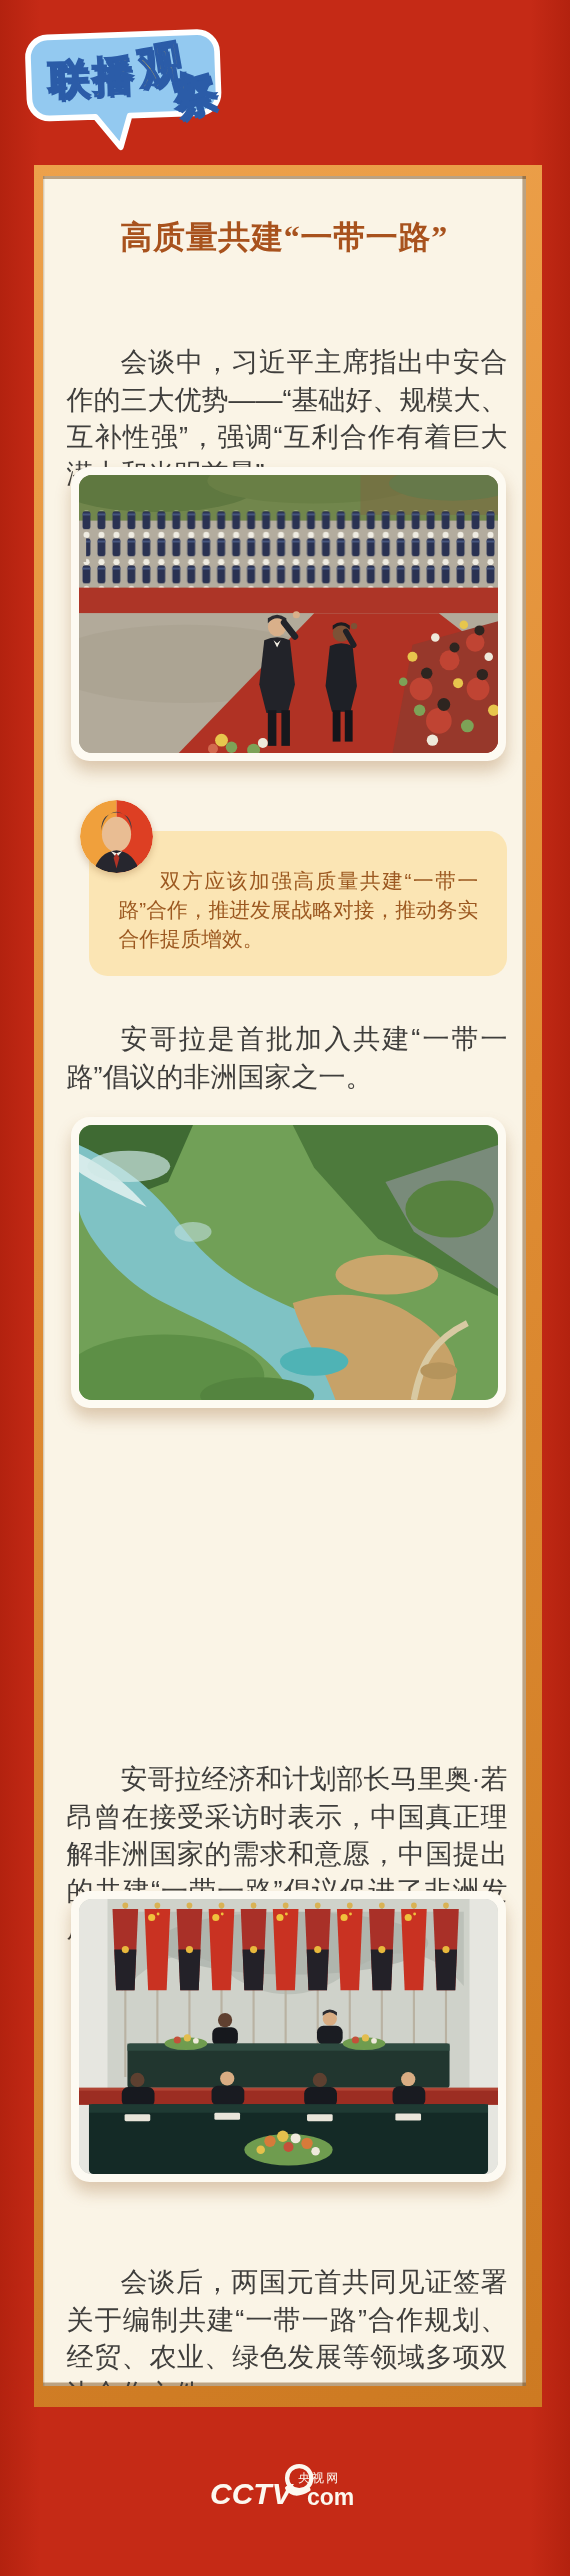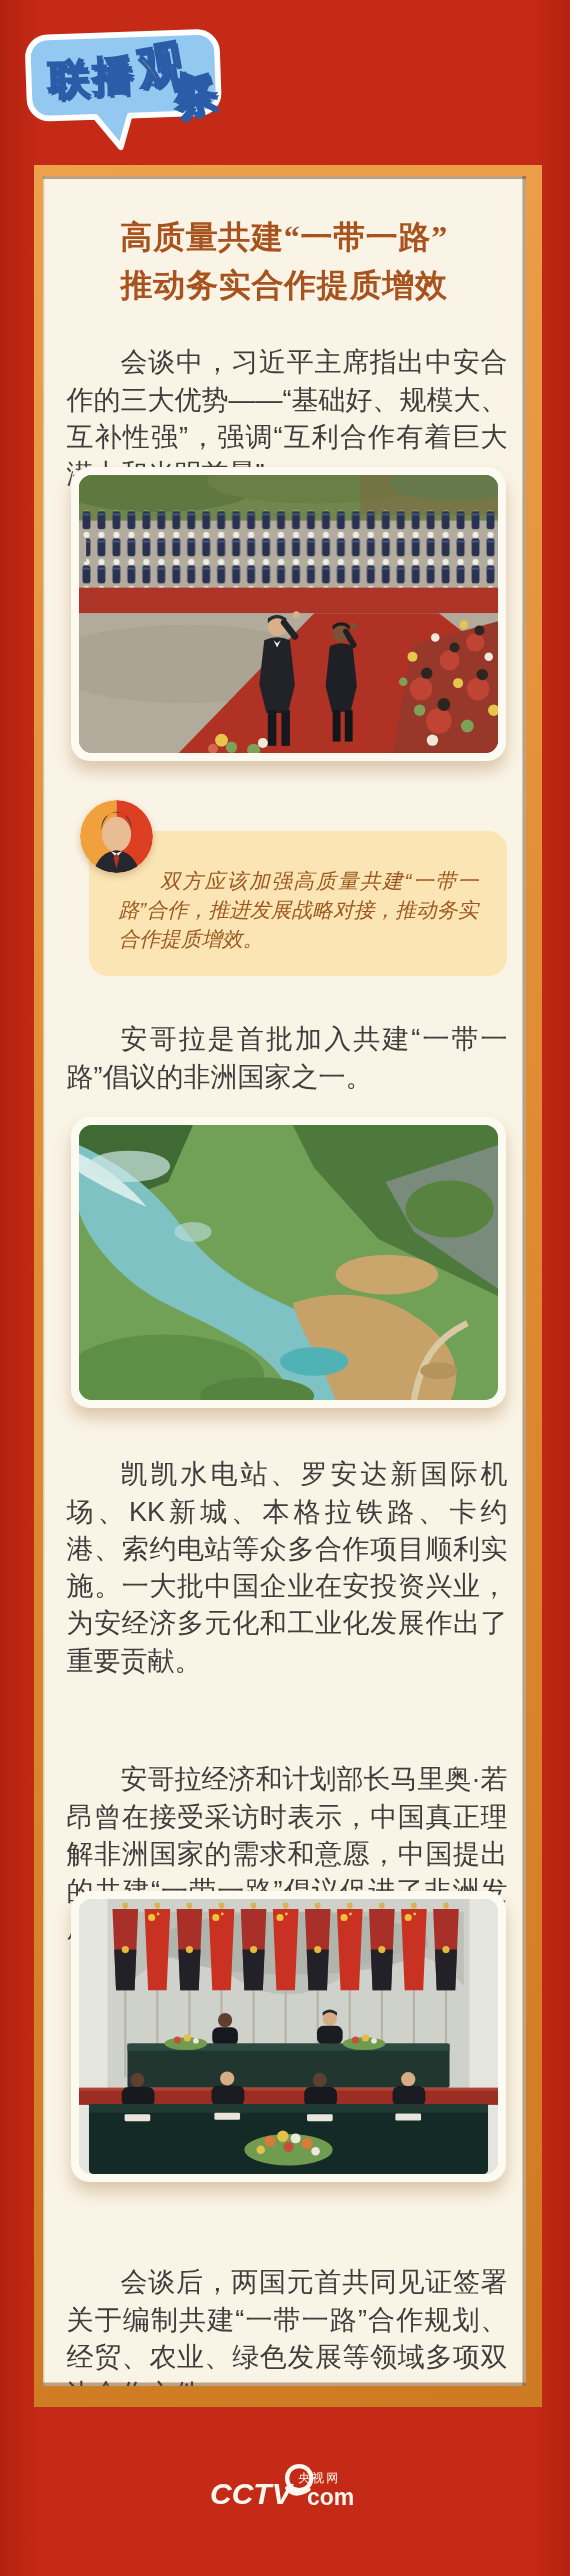--- a/index.html
+++ b/index.html
@@ -45,21 +45,21 @@
   .photo-frame{
     position:absolute;left:28.5px;width:435px;box-sizing:border-box;padding:7.8px;
     background:#fdfaf2;border-radius:18.5px;box-shadow:0 10px 15.7px rgba(140,82,24,.28);
   }
   .photo-clip{border-radius:13px;overflow:hidden;line-height:0;}
   .photo-clip svg{display:block;}
   .ph1{top:291px;} .ph2{top:941px;} .ph3{top:1715px;}
   
   .quote-box{
     position:absolute;left:46px;top:655px;width:418px;height:145px;box-sizing:border-box;
-    background:#fbe5b4;border-radius:18.5px;padding:36px 28.5px 14.3px 30px;overflow:hidden;font-style:italic;
+    background:#fbe5b4;border-radius:18.5px;padding:36px 28.5px 14.3px 30px;overflow:hidden;
   }
   .quote-text{
     margin:0;font-size:20.7px;line-height:1.38;color:#9c5820;text-align:justify;text-indent:2em;
   }
   .quote-avatar{
     position:absolute;left:37px;top:624px;width:73px;height:73px;border-radius:50%;
     overflow:hidden;z-index:3;box-shadow:0 2.9px 7.1px rgba(120,60,10,.25);
   }
   
   .footer-logo{position:absolute;left:calc(50% - 75px);top:2461px;width:164px;height:56px;color:#fcf8f0;}
@@ -79,21 +79,20 @@
   <span class="logo-char lc1">播</span>
   <span class="logo-char lc2">观</span>
   <span class="logo-char lc3">察</span>
 </div>
 
 <div class="card">
   <div class="card-inner">
 
     <h1 class="article-title">
       <span>高质量共建“一带一路”</span><br>
-      <span>推动务实合作提质增效</span>
     </h1>
 
     <p class="para p1">会谈中，习近平主席指出中安合作的三大优势——“基础好、规模大、互补性强”，强调“互利合作有着巨大潜力和光明前景”。</p>
 
     <div class="photo-frame ph1">
       <div class="photo-clip" aria-label="欢迎仪式：两国元首检阅仪仗队，红毯与欢迎人群">
         <svg width="419" height="278" viewBox="0 0 588 390" preserveAspectRatio="none">
           <defs>
             <pattern id="p1g" width="21" height="38" patternUnits="userSpaceOnUse">
               <rect x="5" y="13" width="11" height="25" rx="3" fill="#2a3252"></rect>
@@ -214,21 +213,20 @@
           <ellipse cx="432" cy="210" rx="72" ry="28" fill="#caa66c"></ellipse>
           <ellipse cx="330" cy="332" rx="48" ry="20" fill="#4fb3b5"></ellipse>
           <ellipse cx="120" cy="352" rx="140" ry="58" fill="#5d8f46"></ellipse>
           <ellipse cx="250" cy="380" rx="80" ry="26" fill="#54843f"></ellipse>
           <path d="M470,386 C480,330 500,300 545,278" stroke="#d8c9a2" stroke-width="9" fill="none"></path>
           <ellipse cx="505" cy="345" rx="26" ry="12" fill="#b5945c"></ellipse>
         </svg>
       </div>
     </div>
 
-    <p class="para p3">凯凯水电站、罗安达新国际机场、KK新城、本格拉铁路、卡约港、索约电站等众多合作项目顺利实施。一大批中国企业在安投资兴业，为安经济多元化和工业化发展作出了重要贡献。</p>
     <p class="para p5">安哥拉经济和计划部长马里奥·若昂曾在接受采访时表示，中国真正理解非洲国家的需求和意愿，中国提出的共建“一带一路”倡议促进了非洲发展。</p>
 
     <div class="photo-frame ph3">
       <div class="photo-clip" aria-label="两国元首见证签署双边合作文件仪式">
         <svg width="419" height="275" viewBox="0 0 588 386" preserveAspectRatio="none">
           <defs>
             <g id="fA">
               <polygon points="0,0 36,0 31,114 5,114" fill="#a93028"></polygon>
               <polygon points="2.5,57 33.5,57 31,114 5,114" fill="#232128"></polygon>
               <circle cx="18" cy="57" r="5" fill="#e8b83c"></circle>

